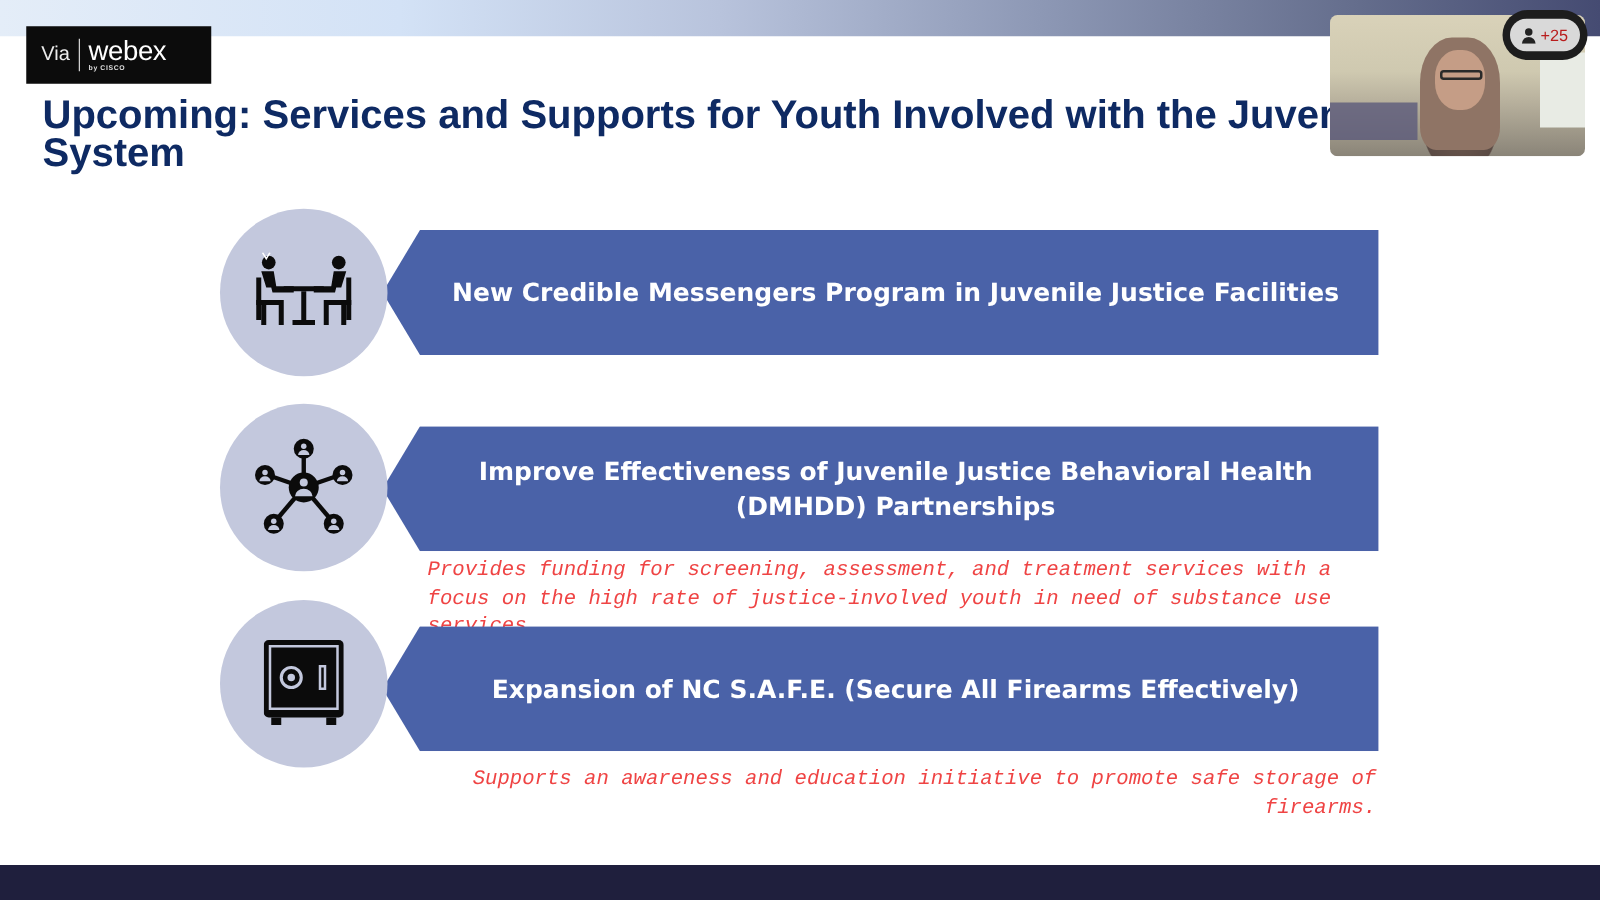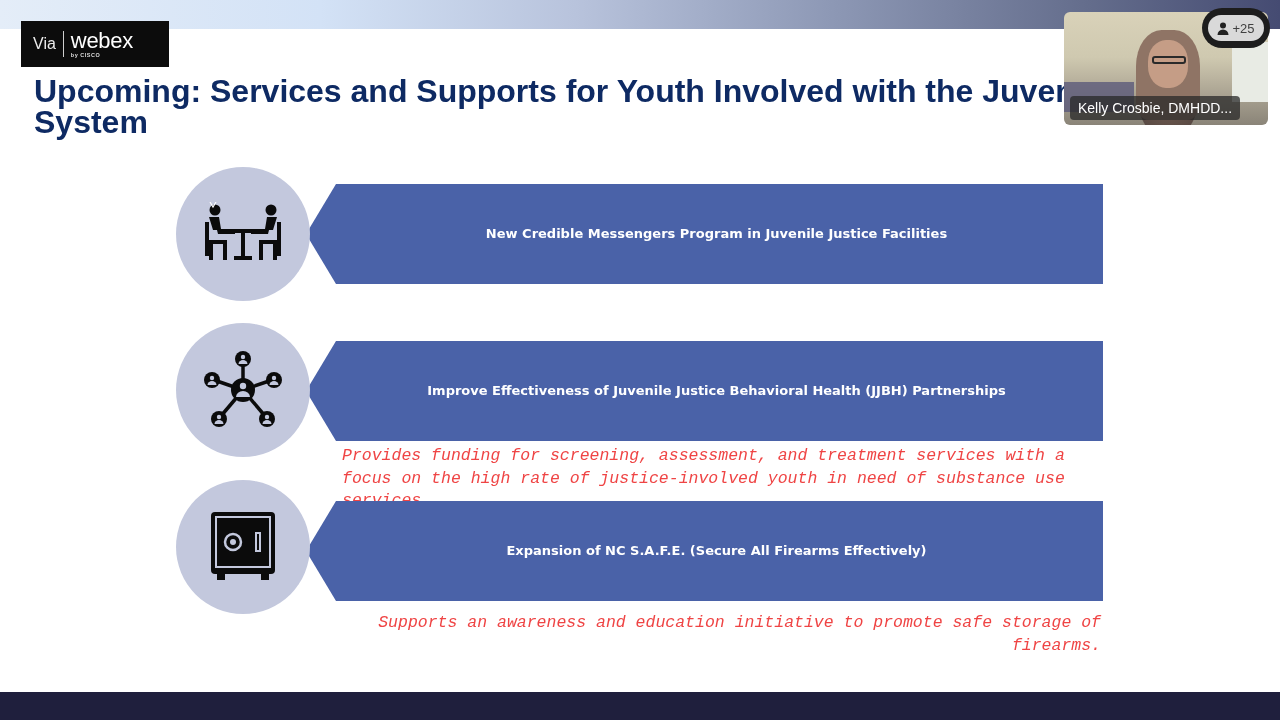--- a/index.html
+++ b/index.html
@@ -35,21 +35,21 @@
       background:#c3c8dd; display:flex; align-items:center; justify-content:center;
       z-index:2;
     }
     .banner {
       position:absolute; left:130px; height:100px; width:797px;
       background:#4a62a8;
       clip-path:polygon(30px 0, 100% 0, 100% 100%, 30px 100%, 0 50%);
       display:flex; align-items:center; justify-content:center;
       padding-left:24px; box-sizing:border-box; text-align:center;
       color:#ffffff; font-family:"DejaVu Sans", sans-serif; font-weight:bold;
-      font-size:13px; line-height:28px;
+      font-size:20px; line-height:28px;
     }
     .desc {
       position:absolute; font-style:italic; color:#ef4444;
       font-family:Liberation Mono, monospace; font-size:16.5px; line-height:22.5px;
     }
 
     .video-tile {
       position:absolute; left:1064px; top:12px; width:204px; height:113px;
       border-radius:6px; overflow:hidden;
       background:
@@ -77,21 +77,21 @@
       background:rgba(40,40,40,0.75); border-radius:4px; color:#fff;
       font-family:"Liberation Sans", sans-serif; font-size:14px; line-height:24px; white-space:nowrap; z-index:3;
     }
     .participants {
       position:absolute; left:1202px; top:8px; width:68px; height:40px; border-radius:20px;
       background:#1d1d1d; display:flex; align-items:center; justify-content:center; z-index:4;
     }
     .participants .pill {
       height:26px; width:56px; border-radius:13px; background:#d9d9d9;
       display:flex; align-items:center; justify-content:center; gap:3px;
-      color:#404040; font-size:13px; font-family:"Liberation Sans", sans-serif;
+      color:#b91c1c; font-size:13px; font-family:"Liberation Sans", sans-serif;
     }
     .bottombar {
       position:absolute; left:0; top:692px; width:1280px; height:28px; background:#1f1f3d;
     }
   </style>
 </head>
 <body>
 
 <div class="topbar"></div>
 
@@ -165,21 +165,21 @@
         <circle cx="73" cy="28" r="2.2"></circle>
           <path d="M68.5 35 a4.5 4 0 0 1 9 0 z"></path>
         <circle cx="18" cy="67" r="2.2"></circle>
           <path d="M13.5 74 a4.5 4 0 0 1 9 0 z"></path>
         <circle cx="66" cy="67" r="2.2"></circle>
           <path d="M61.5 74 a4.5 4 0 0 1 9 0 z"></path>
       </g>
     </svg>
   </div>
   <div class="banner" style="top:18px;">
-    <span style="display:block;max-width:720px;">Improve Effectiveness of Juvenile Justice Behavioral Health (JJBH) Partnerships</span>
+    <span style="display:block;max-width:720px;">Improve Effectiveness of Juvenile Justice Behavioral Health (DMHDD) Partnerships</span>
   </div>
   <div class="desc" style="left:166px;top:122px;width:740px;">Provides funding for screening, assessment, and treatment services with a focus on the high rate of justice-involved youth in need of substance use services.</div>
 </div>
 
 <div class="row" style="top:480px;height:160px;">
   <div class="circle" style="top:0;">
     <svg width="64" height="70" viewBox="0 0 64 70">
       <g fill="#0b0b0b">
         <rect x="0" y="0" width="64" height="62" rx="4"></rect>
         <rect x="6" y="62" width="8" height="6"></rect>
@@ -196,21 +196,20 @@
   </div>
   <div class="desc" style="left:165px;top:132px;width:760px;text-align:right;">Supports an awareness and education initiative to promote safe storage of firearms.</div>
 </div>
 
 <div class="video-tile">
   <div class="window"></div>
   <div class="chair"></div>
   <div class="hair"></div>
   <div class="face"></div>
   <div class="glasses"></div>
-  <div class="name-label">Kelly Crosbie, DMHDD...</div>
 </div>
 
 <div class="participants">
   <div class="pill">
     <svg width="12" height="13" viewBox="0 0 12 13">
       <circle cx="6" cy="3.5" r="3" fill="#222"></circle>
       <path d="M0.5 13 a5.5 5.5 0 0 1 11 0 z" fill="#222"></path>
     </svg>
     <span>+25</span>
   </div>

